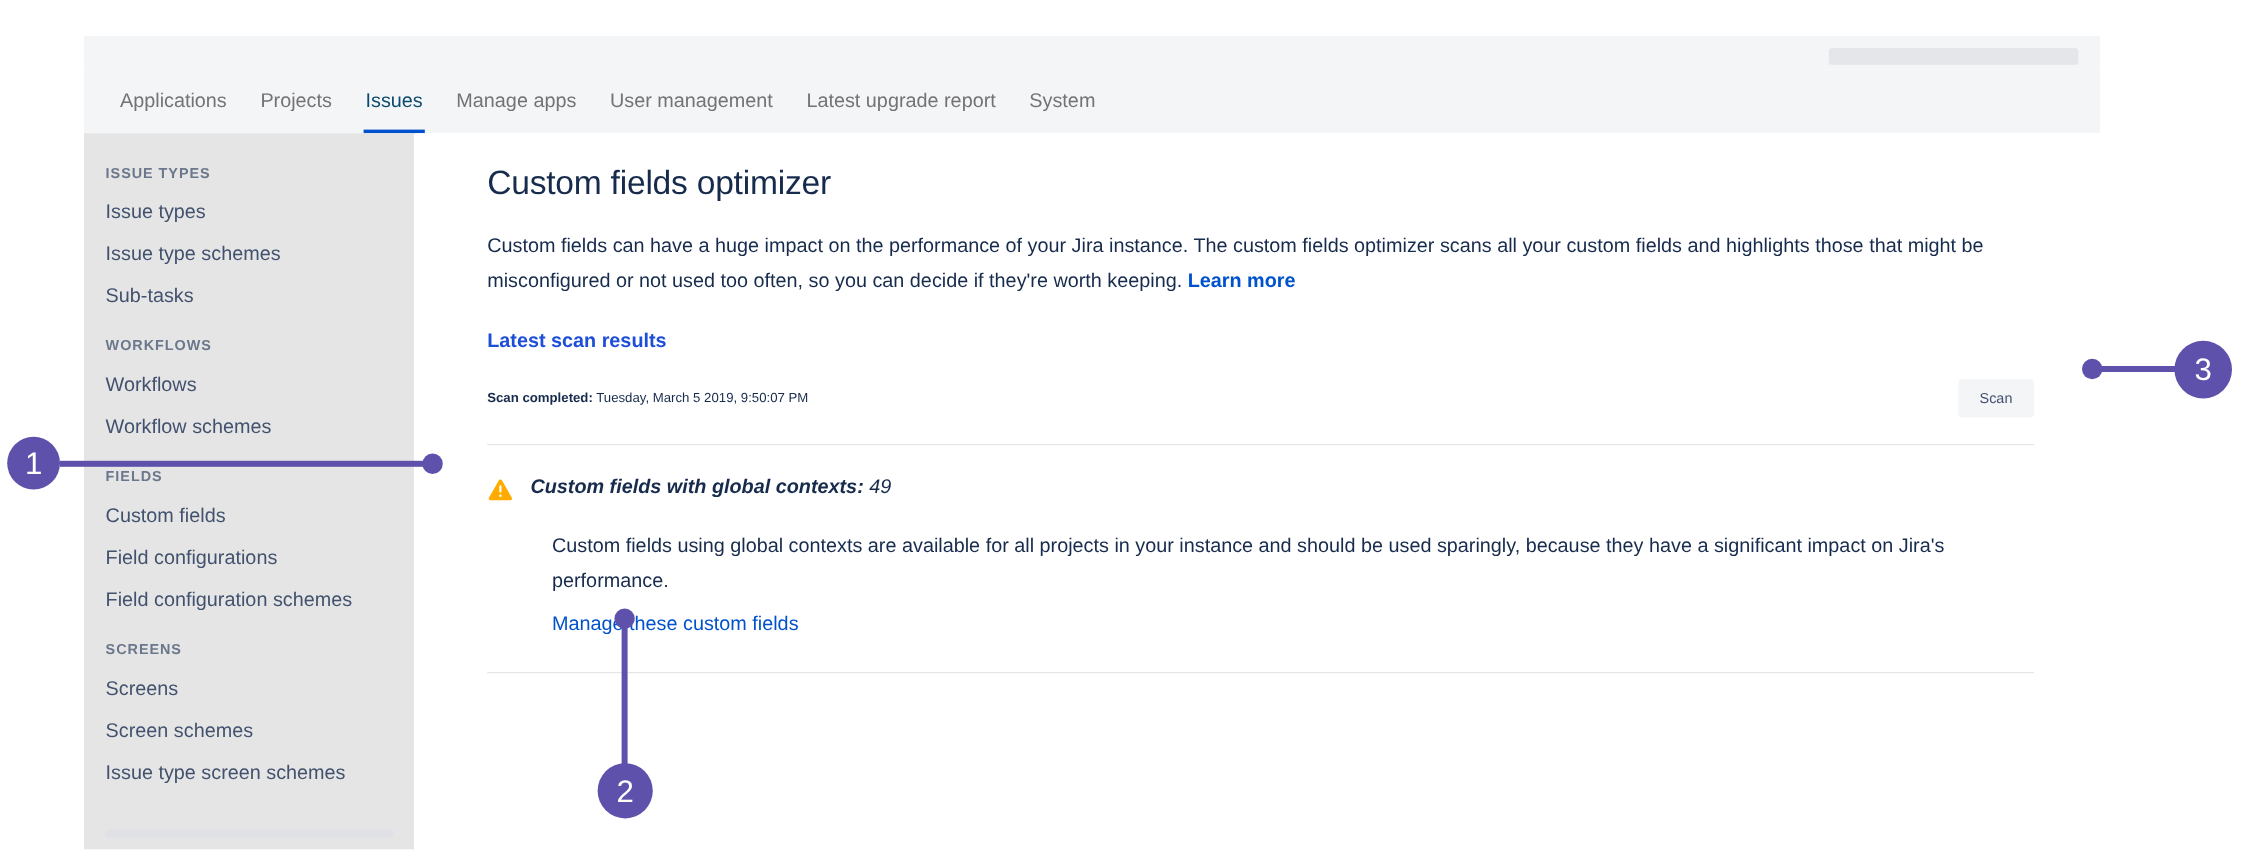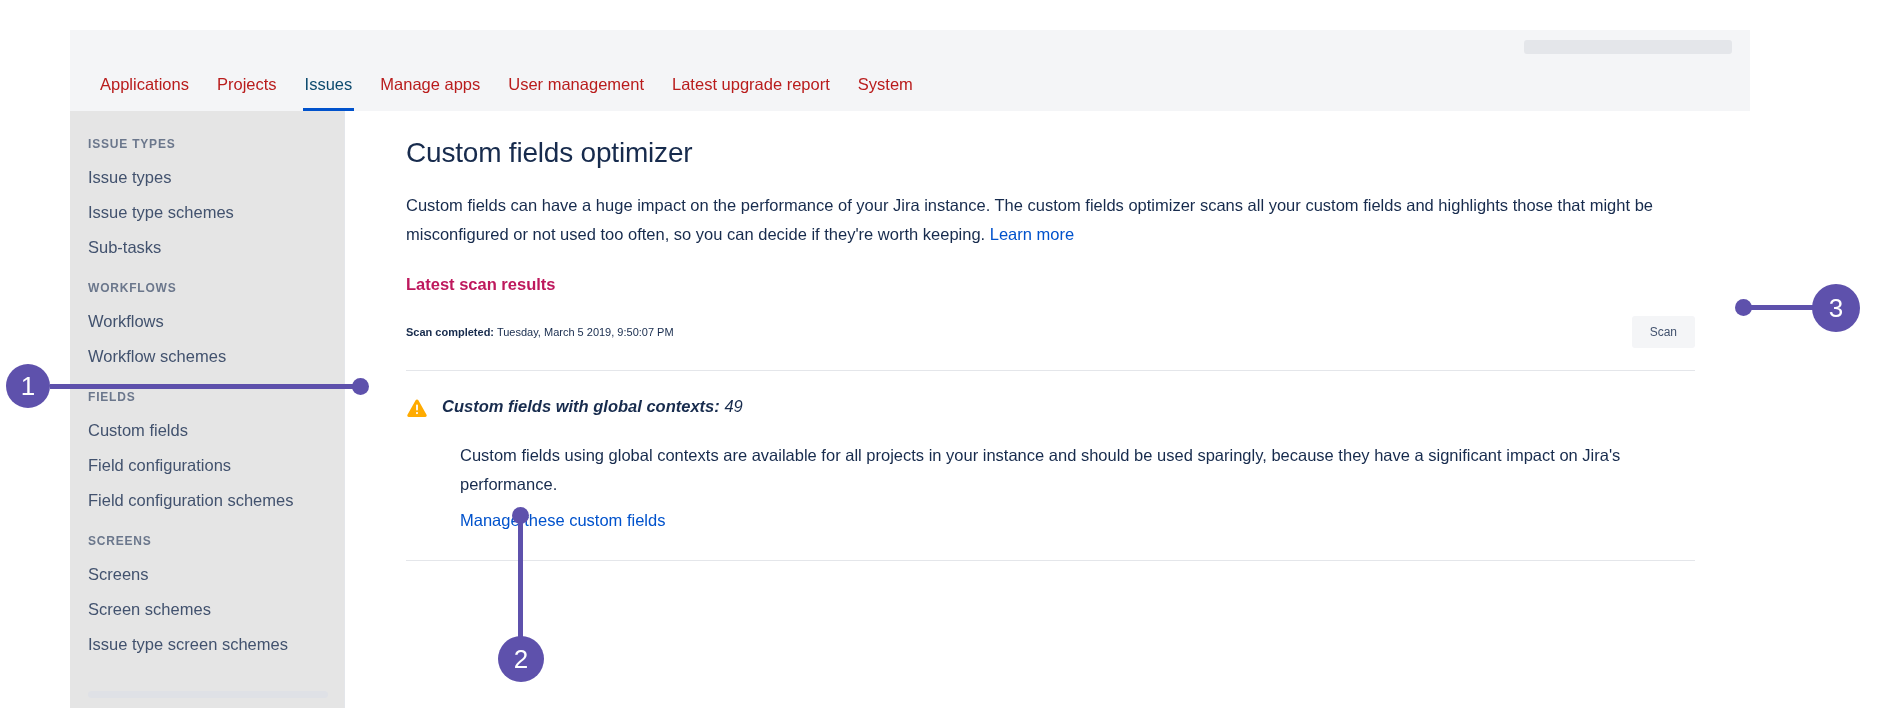--- a/index.html
+++ b/index.html
@@ -60,21 +60,21 @@
     align-items: center;
     padding-left: 16px;
   }
   .tab {
     position: relative;
     height: 53px;
     display: flex;
     align-items: center;
     padding: 0 14px;
     font-size: 16.5px;
-    color: #b91c1c;
+    color: #737373;
     white-space: nowrap;
     cursor: pointer;
   }
   .tab.active { color: #0c4a6e; }
   .tab.active::after {
     content: "";
     position: absolute;
     left: 12px;
     right: 12px;
     bottom: 0;
@@ -136,25 +136,25 @@
     margin-bottom: 22px;
     letter-spacing: -0.2px;
   }
   .intro {
     font-size: 16.5px;
     line-height: 29px;
     color: #172b4d;
     max-width: 1300px;
     margin-bottom: 26px;
   }
-  .link { color: #0052cc; text-decoration: none; cursor: pointer; }
+  .link { color: #0052cc; text-decoration: none; cursor: pointer; font-weight: bold; }
   .section-title {
     font-size: 16.5px;
     font-weight: bold;
-    color: #be185d;
+    color: #1d4ed8;
     margin-bottom: 22px;
   }
   .scan-row {
     display: flex;
     align-items: center;
     justify-content: space-between;
     margin-bottom: 22px;
   }
   .scan-info { font-size: 11px; color: #172b4d; }
   .scan-info b { font-weight: bold; }

